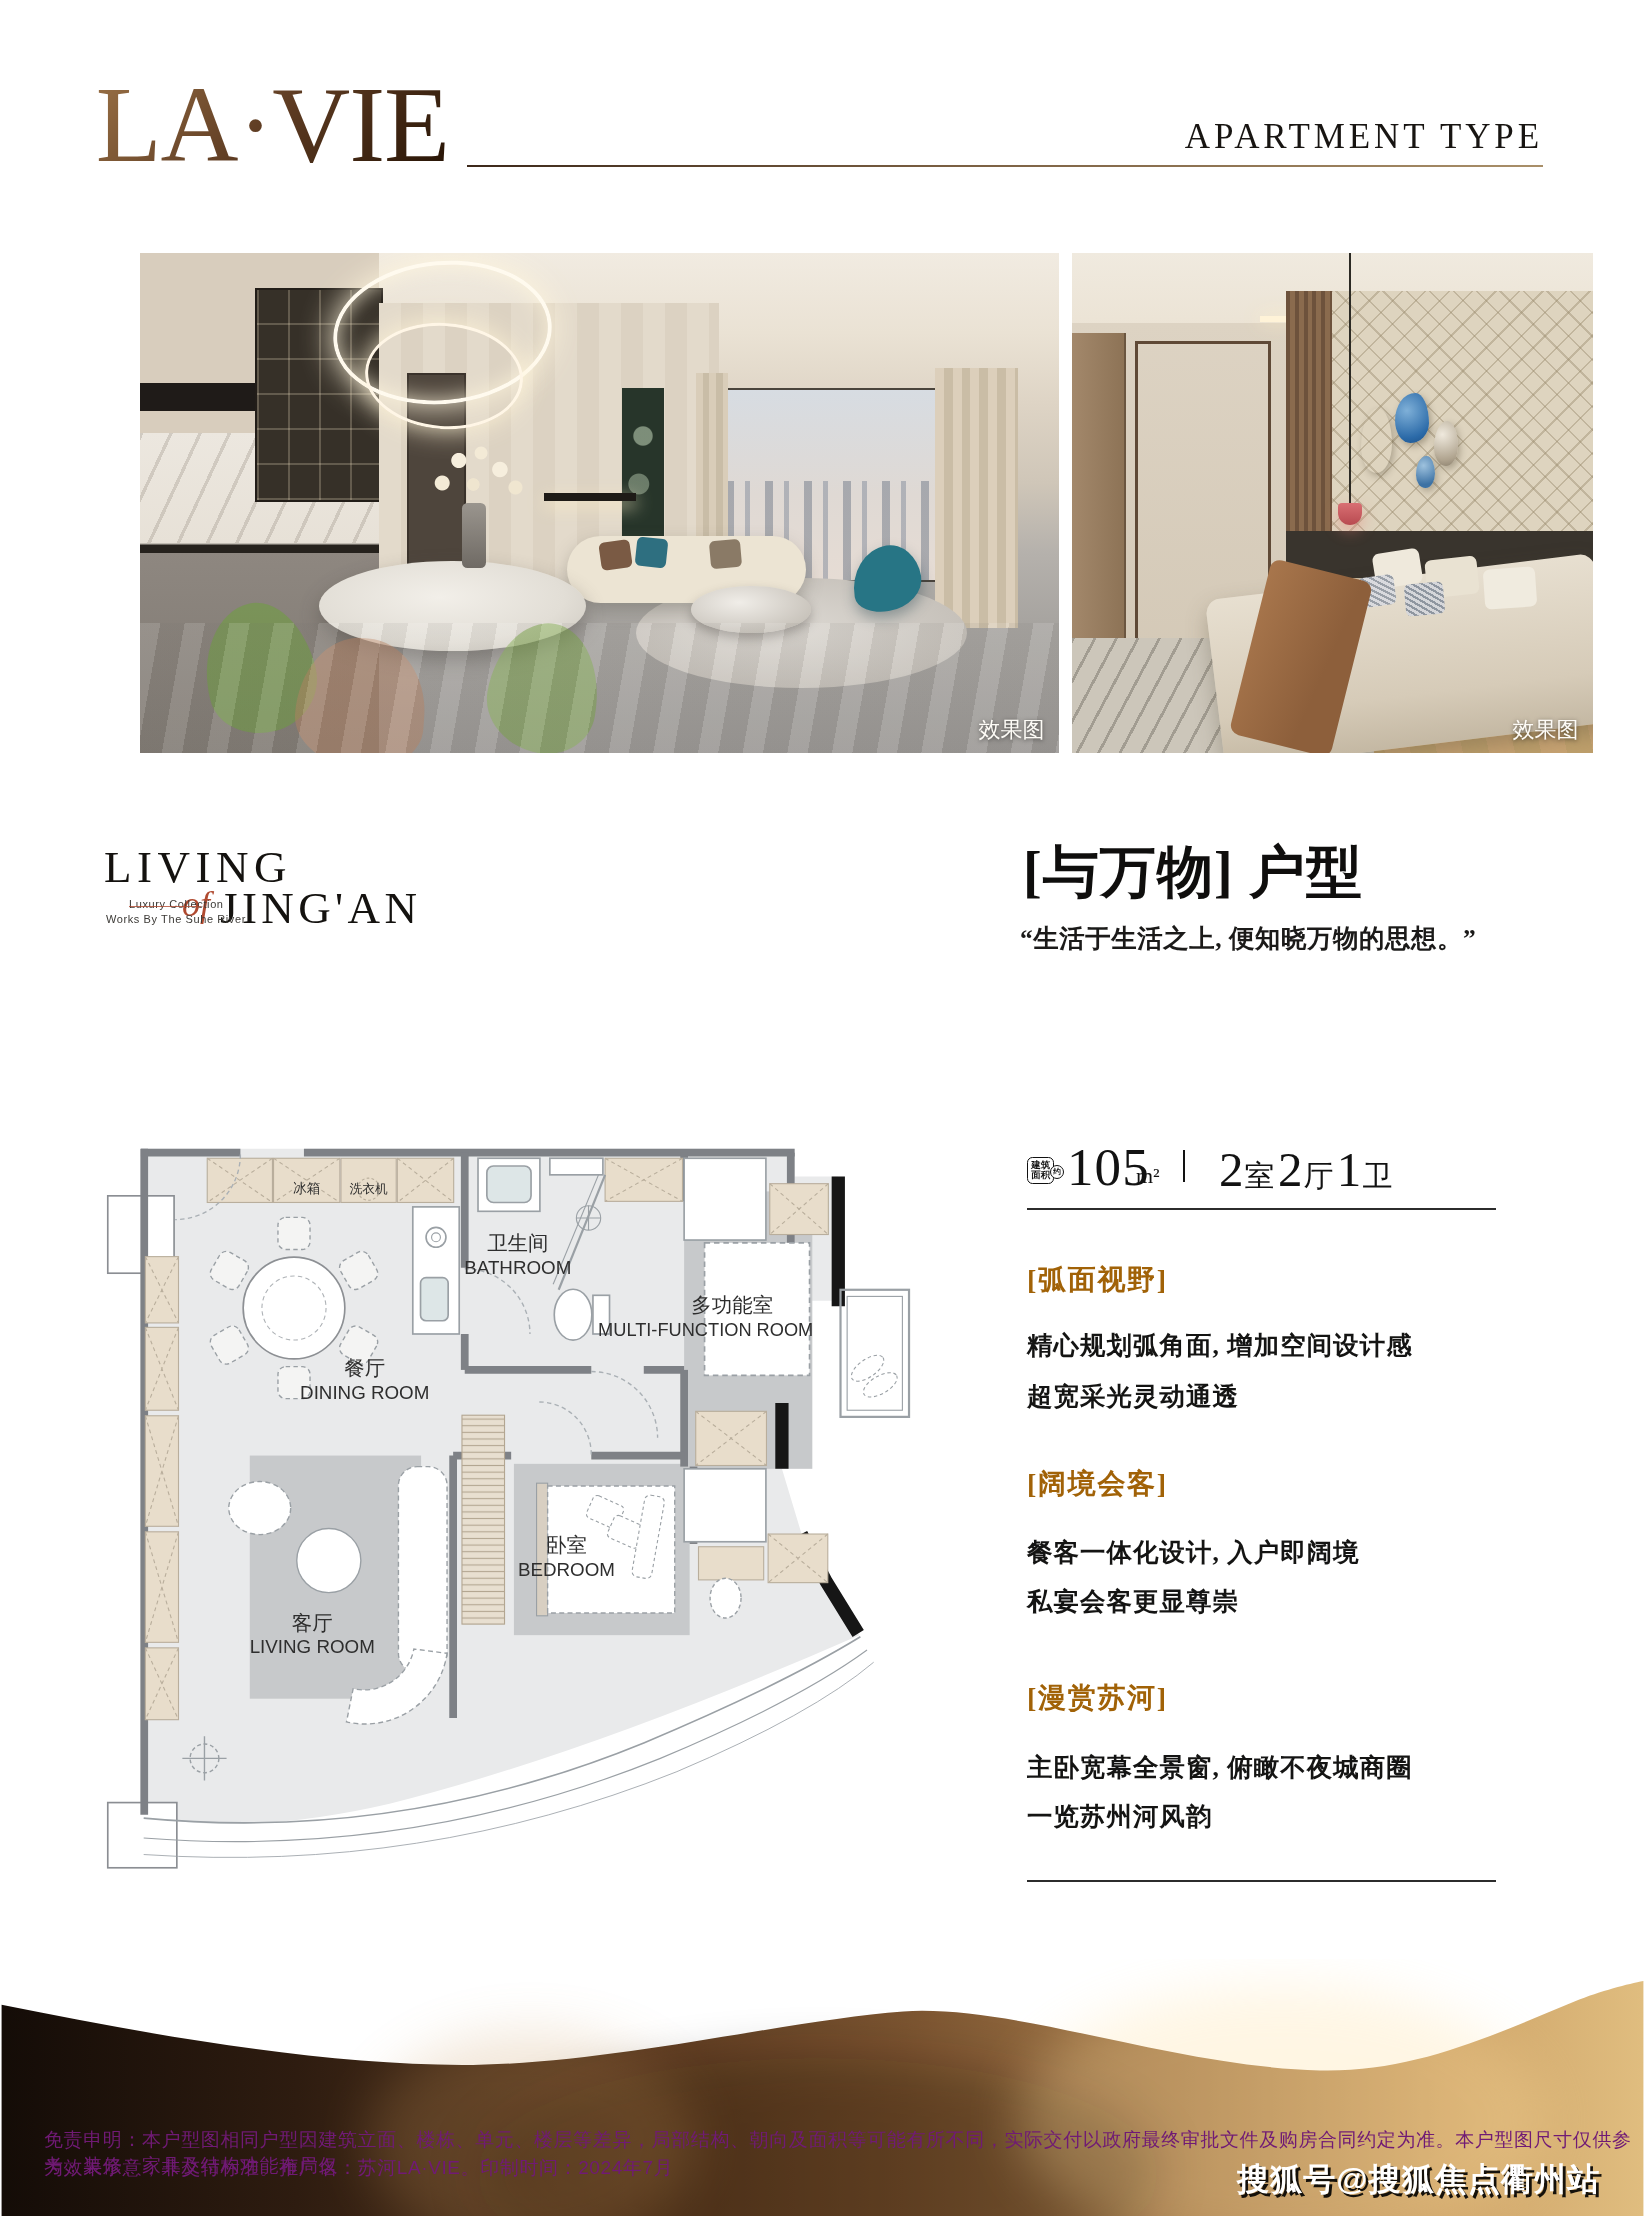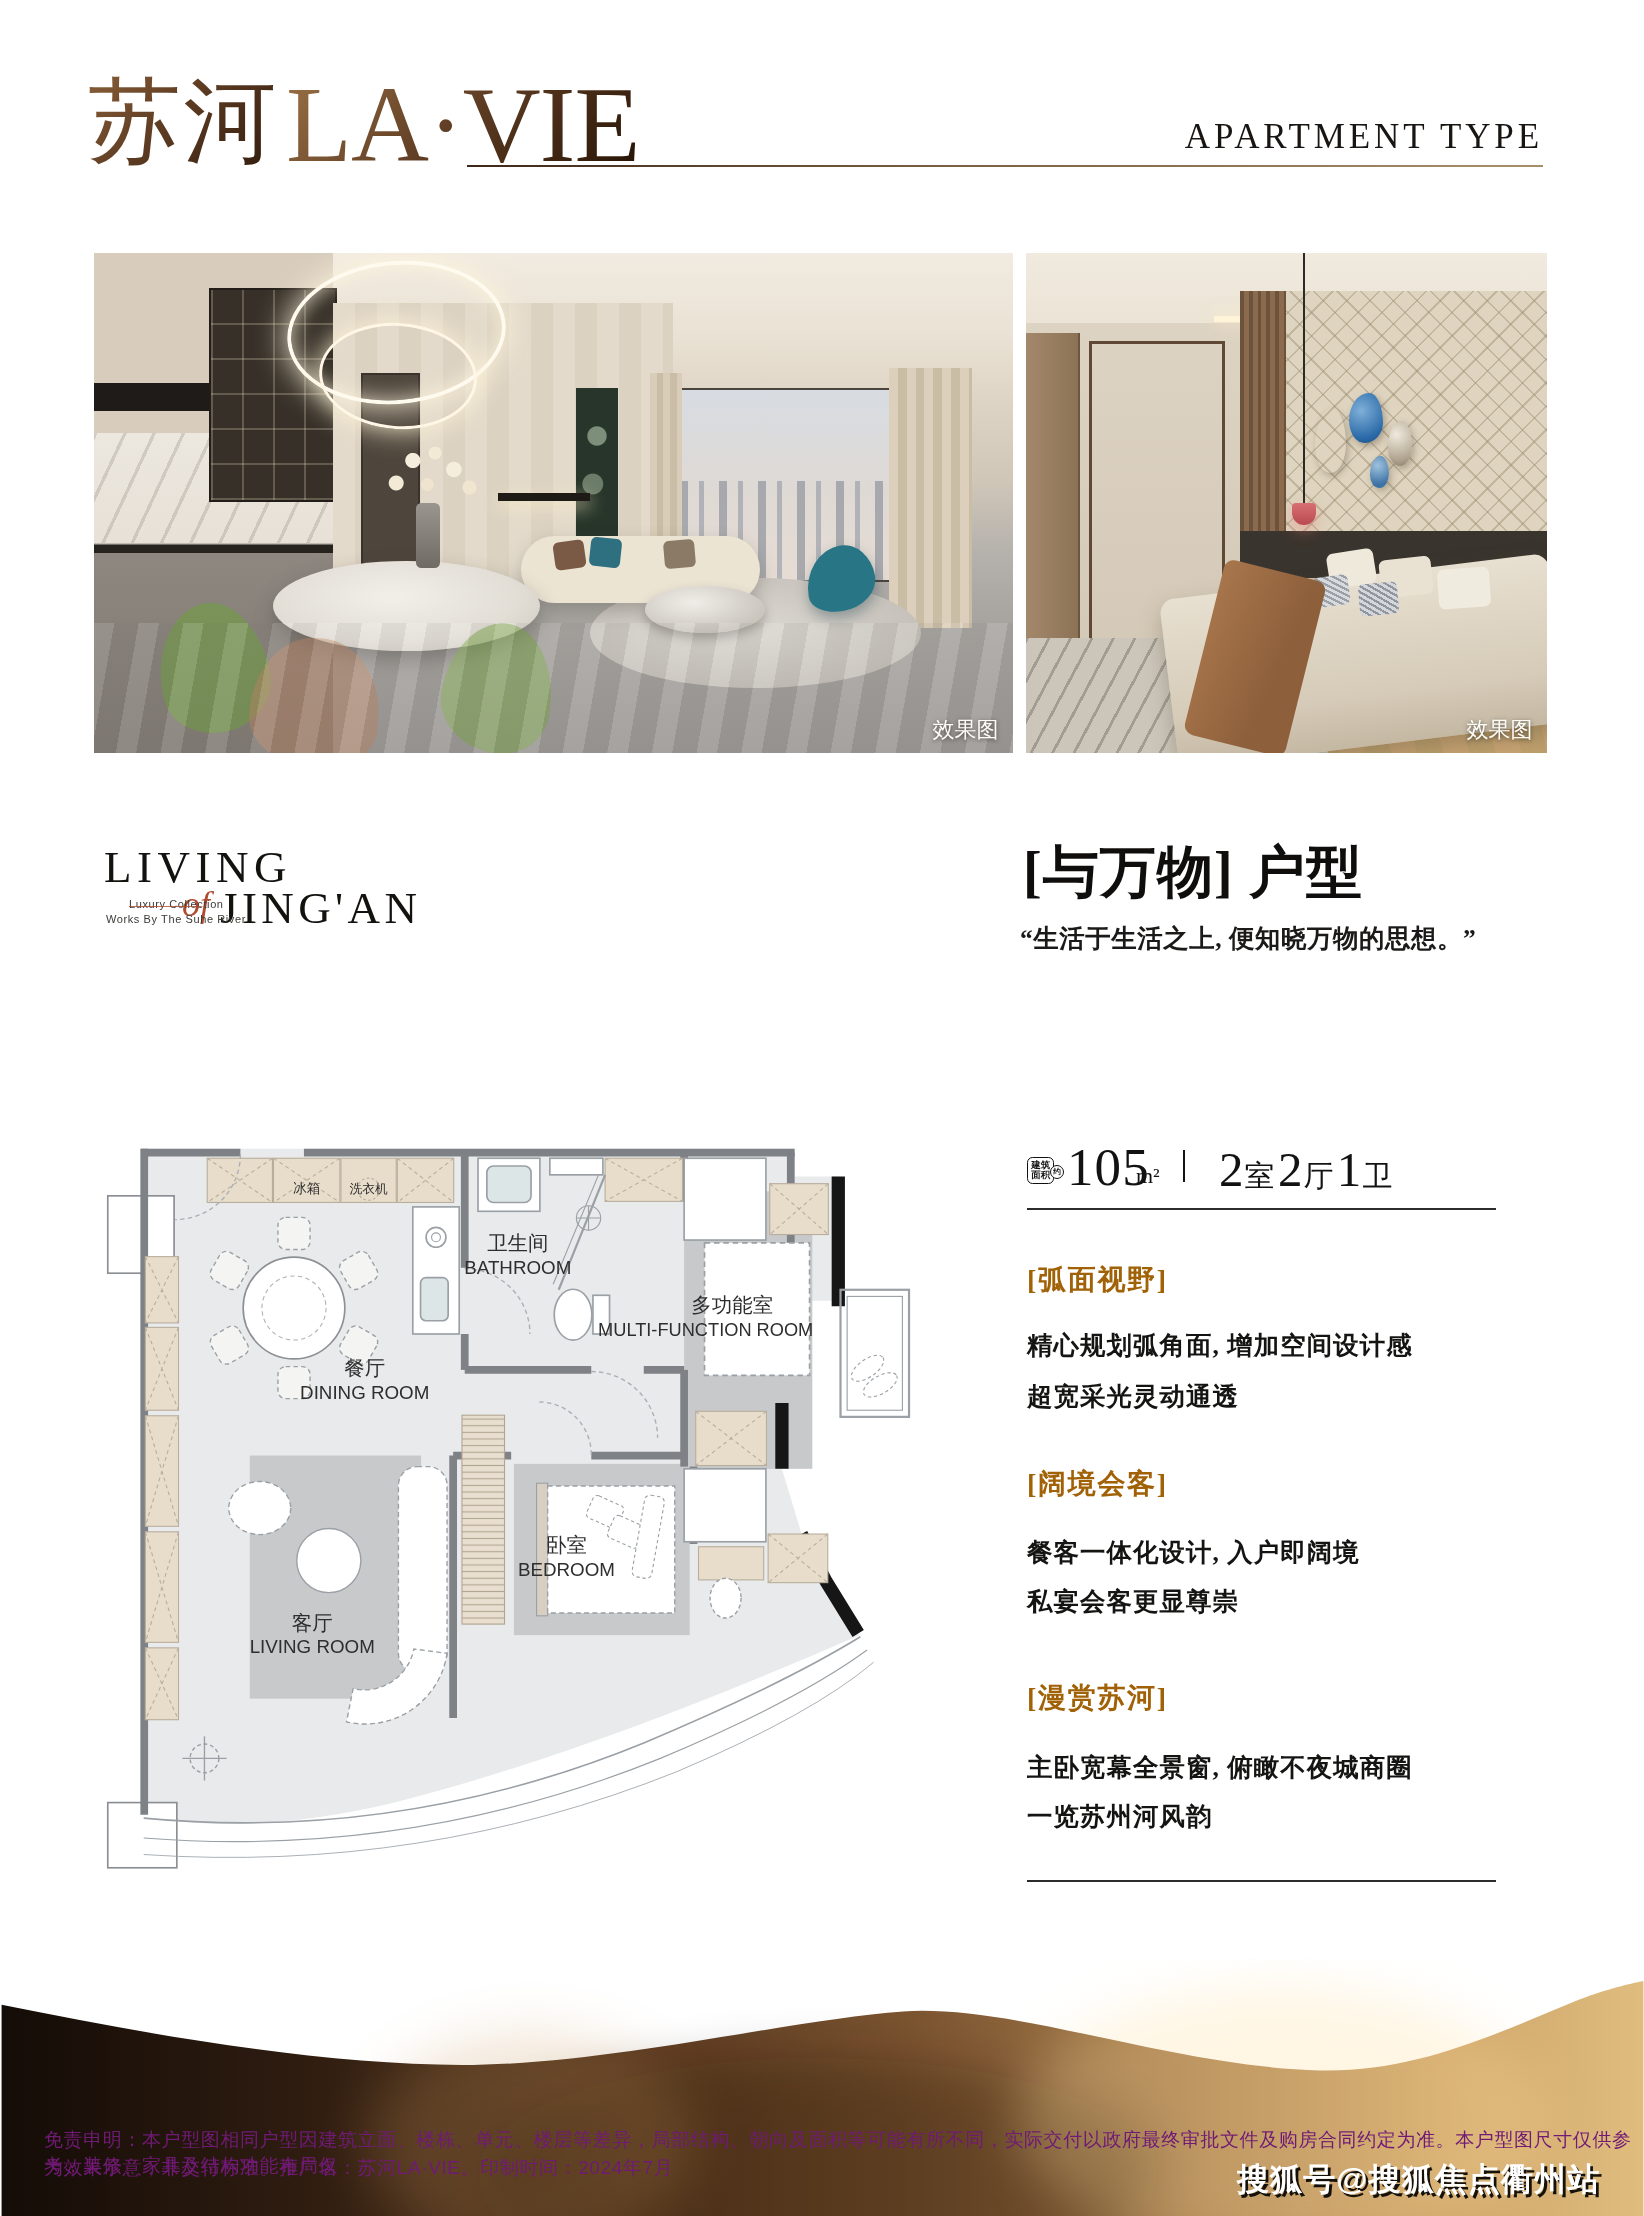--- a/index.html
+++ b/index.html
@@ -13,21 +13,21 @@
            background:linear-gradient(135deg,#8a5f38 0%,#5d3b22 45%,#2f1a0c 100%);
            -webkit-background-clip:text;background-clip:text;color:transparent;}
   .logo-en{font-size:108px;line-height:1.0;font-weight:400;letter-spacing:-1.1px;margin-left:7.7px;
            background:linear-gradient(135deg,#9a7146 0%,#5d3b22 50%,#241204 100%);
            -webkit-background-clip:text;background-clip:text;color:transparent;text-decoration:underline;}
   .apt-type{right:102px;top:117px;font-size:35px;letter-spacing:3.9px;color:#181512;font-weight:500;}
   .gold-line{left:467px;top:165px;width:1076px;height:2.2px;
              background:linear-gradient(90deg,#3c281a,#7a5f42 45%,#a98f69 100%);}
 
   
-  .photo{top:253px;height:500px;overflow:hidden;background:#cfc8bd;}
+  .photo{top:253px;height:500px;overflow:hidden;background:#cfc8bd;margin-left:46px;}
   .photo-left{left:94px;width:919px;}
   .photo-right{left:1026px;width:521px;}
   .effect-label{position:absolute;right:14.4px;bottom:7.7px;color:#fdfbf6;font-size:22px;
                 font-family:"Liberation Sans","DejaVu Sans",sans-serif;
                 text-shadow:0 1.1px 4.4px rgba(0,0,0,.55);}
   
   .lp-base{left:0;top:0;width:100%;height:100%;
      background:linear-gradient(180deg,#f1ebe1 0%,#eae2d4 16%,#ded4c5 30%,#cfc6b8 46%,#b5b1ac 60%,#a7a4a0 74%,#989592 100%);}
   .lp-kitchen{left:0;top:0;width:26%;height:100%;
      background:linear-gradient(180deg,#d8cdbd 0%,#d8cdbd 36%,#ece7df 36%,#e7e1d7 58%,#26221d 58.5%,#26221d 60%,#8e8780 60%,#7e7871 100%);}
@@ -174,21 +174,20 @@
   .watermark{left:1237px;top:2158px;font-size:32px;font-weight:700;color:#ffffff;
         font-family:"Liberation Sans","DejaVu Sans",sans-serif;letter-spacing:1.1px;
         text-shadow:2.8px 2.8px 0 rgba(0,0,0,.9);}
 </style>
 </head>
 <body>
 
 <div class="page">
 
   <div class="abs logo">
-    <span class="logo-cn">苏河</span>
     <span class="logo-en">LA·VIE</span>
   </div>
   <div class="abs apt-type">APARTMENT TYPE</div>
   <div class="abs gold-line"></div>
 
   <div class="abs photo photo-left">
     <div class="abs lp-base"></div>
     <div class="abs lp-kitchen"></div>
     <div class="abs lp-marble"></div>
     <div class="abs lp-hood"></div>

